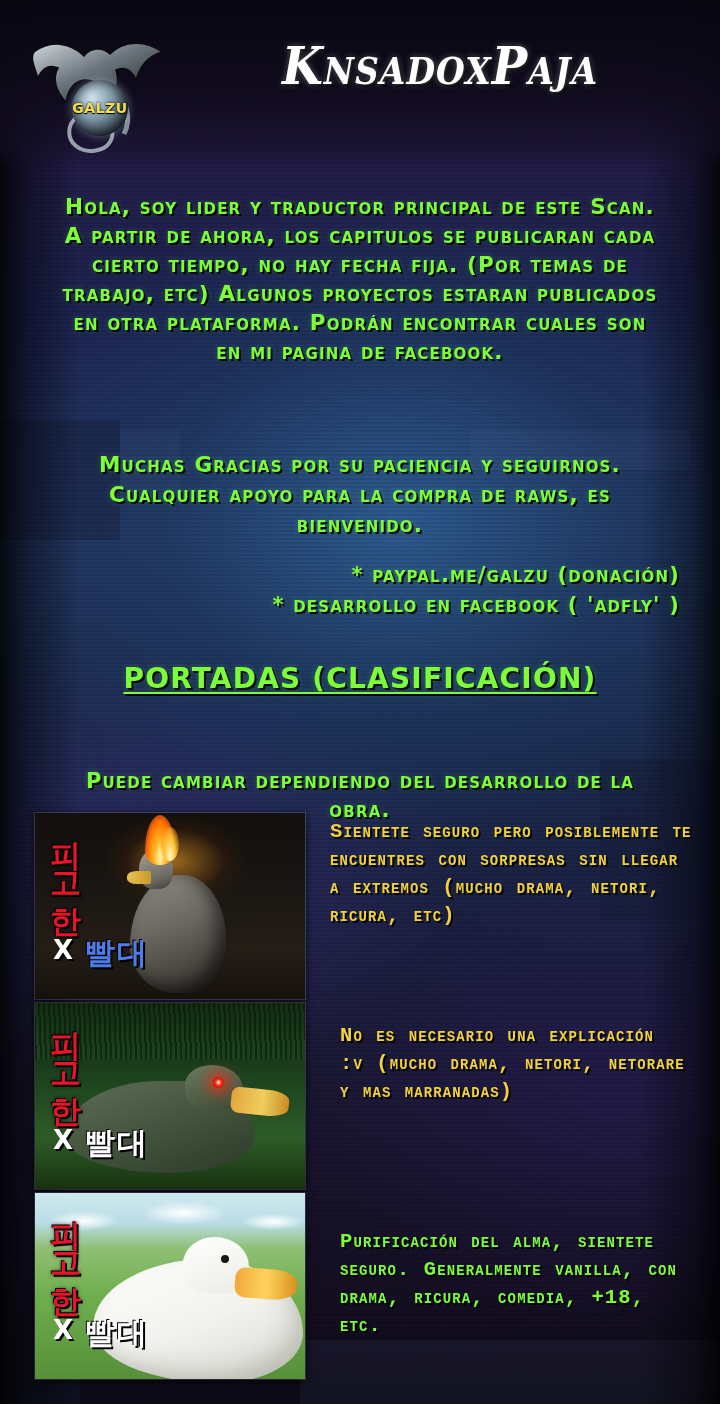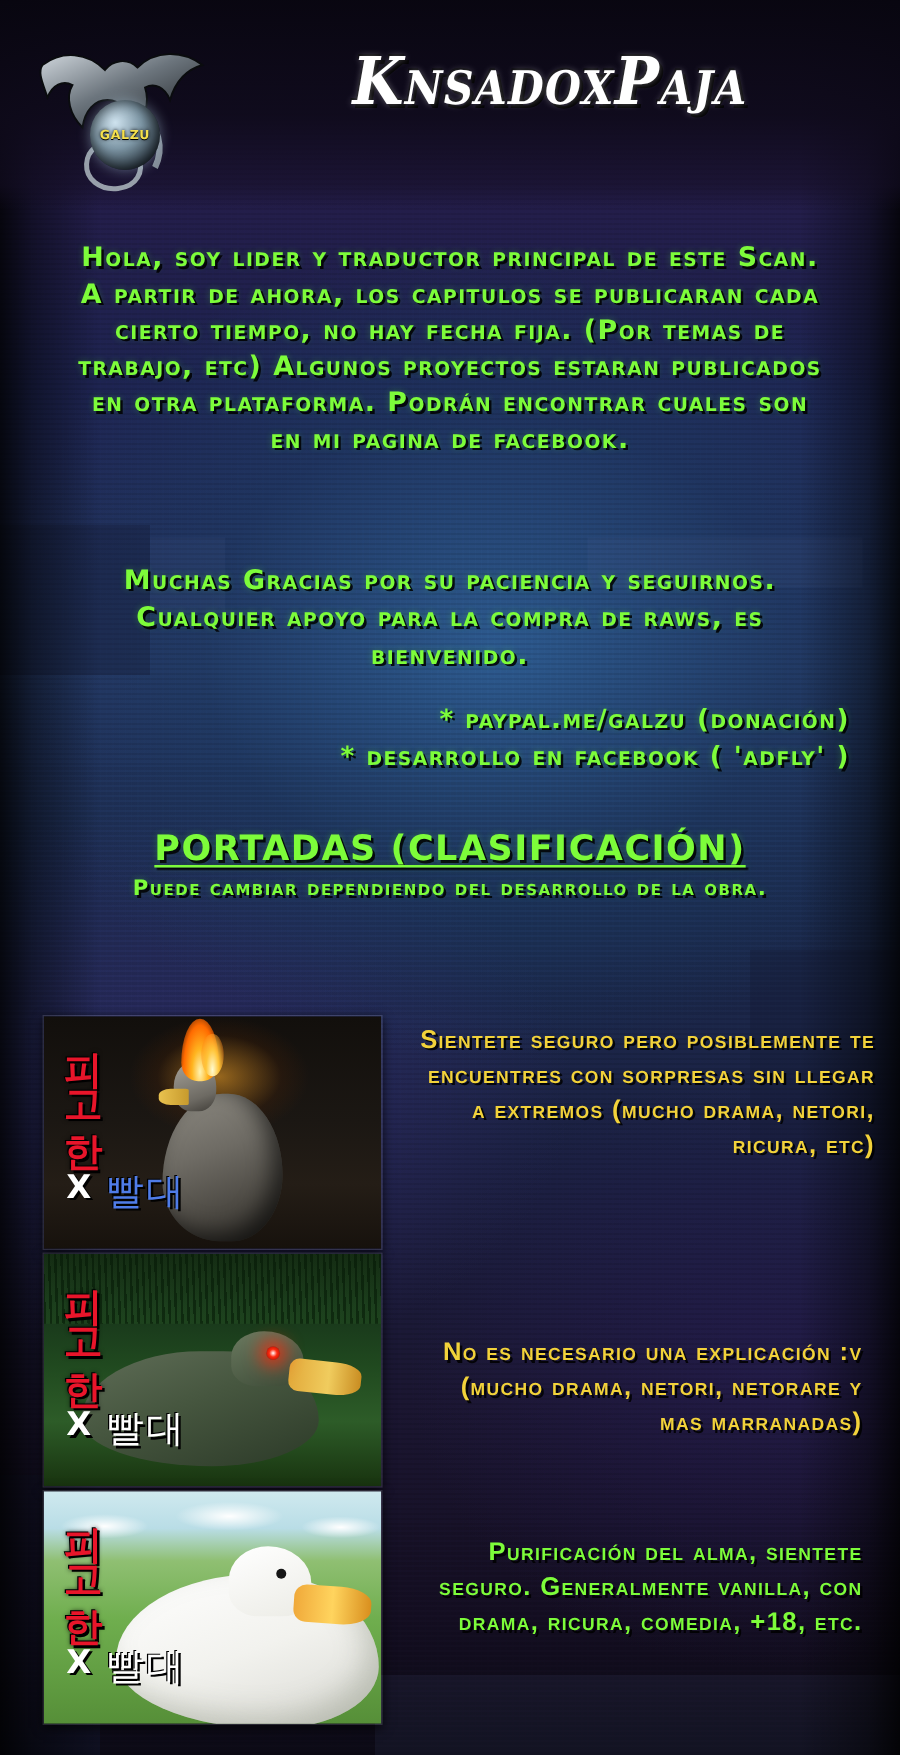--- a/index.html
+++ b/index.html
@@ -65,21 +65,21 @@
   }
   .logo .orb {
     position: absolute; left: 44px; top: 54px; width: 56px; height: 56px;
     border-radius: 50%;
     background: radial-gradient(circle at 36% 32%, #cfe3ef 0%, #7e97a6 40%, #2b3741 75%, #101820 100%);
     box-shadow: 0 0 10px rgba(180,210,230,0.45), inset 0 0 12px rgba(0,0,0,0.7);
     display: flex; align-items: center; justify-content: center;
   }
   .logo .orb span {
     font-family: "DejaVu Sans", sans-serif;
-    font-size: 10px; font-weight: bold;
+    font-size: 14px; font-weight: bold;
     color: #f4e04d;
     letter-spacing: .5px;
     text-shadow: 0 0 3px #000, 0 1px 0 #000;
   }
   .site-title {
     position: absolute; left: 180px; top: 38px; width: 520px;
     text-align: center;
     font-family: "DejaVu Serif", serif;
     font-weight: bold;
     font-size: 47px;
@@ -125,33 +125,33 @@
   }
   #portadas {
     left: 60px; top: 663px; width: 600px;
     text-align: center;
     font-size: 28px;
     line-height: 32px;
     text-decoration: underline;
     text-underline-offset: 4px;
   }
   #portadas-sub {
-    left: 80px; top: 697px; width: 560px;
+    left: 80px; top: 767px; width: 560px;
     text-align: center;
-    font-size: 17px;
+    font-size: 21px;
     line-height: 29px;
   }
 
   .side-txt {
     position: absolute;
-    font-family: Liberation Sans, sans-serif;
+    font-family: Liberation Mono, monospace;
     font-variant: small-caps;
     font-weight: bold;
     letter-spacing: 1.1px;
-    text-align: right;
+    text-align: left;
     font-size: 20.5px;
     line-height: 28px;
     z-index: 3;
   }
   #cap1-txt { left: 330px; top: 818px; width: 370px; }
   #cap2-txt { left: 340px; top: 1022px; width: 350px; }
   #cap3-txt { left: 340px; top: 1228px; width: 350px; }
 
   
   .covers {
@@ -302,21 +302,21 @@
   .kcol.a { left: 8px; }
   .xmark {
     position: absolute; left: 12px; top: 118px;
     font-size: 26px; font-weight: bold; color: #ffffff;
     text-shadow: 2px 2px 0 #000;
     font-family: "DejaVu Sans", sans-serif;
   }
   .ksecond {
     position: absolute; left: 44px; top: 116px;
     font-family: "DejaVu Sans", sans-serif;
-    font-weight: normal;
+    font-weight: bold;
     font-size: 30px;
     color: #4f7ce8;
     letter-spacing: 2px;
     text-shadow: 2px 2px 0 #000, -1px -1px 0 #000;
   }
   .ksecond.white { color: #ffffff; }
   .c3 .kcol.a { color: #e8152a; }
 </style>
 </head>
 <body>
@@ -407,17 +407,17 @@
         <div class="kcol a">피고한</div>
         <div class="xmark">X</div>
         <div class="ksecond white">빨대</div>
       </div>
     </div>
 
   </div>
 
   <div class="side-txt" id="cap1-txt" style="color:#f2d23a; text-shadow:2px 2px 0 rgba(0,0,0,0.85);">Sientete seguro pero posiblemente te encuentres con sorpresas sin llegar a extremos (mucho drama, netori, ricura, etc)</div>
 
-  <div class="side-txt" id="cap2-txt" style="color:#f2d23a; text-shadow:2px 2px 0 rgba(0,0,0,0.85);margin-top:46px;">No es necesario una explicación :v (mucho drama, netori, netorare y mas marranadas)</div>
+  <div class="side-txt" id="cap2-txt" style="color:#f2d23a; text-shadow:2px 2px 0 rgba(0,0,0,0.85);">No es necesario una explicación :v (mucho drama, netori, netorare y mas marranadas)</div>
 
   <div class="side-txt" id="cap3-txt" style="color:#7dfc3a; text-shadow:2px 2px 0 rgba(0,0,0,0.85);">Purificación del alma, sientete seguro. Generalmente vanilla, con drama, ricura, comedia, +18, etc.</div>
 
 </div>
 
 </body></html>

